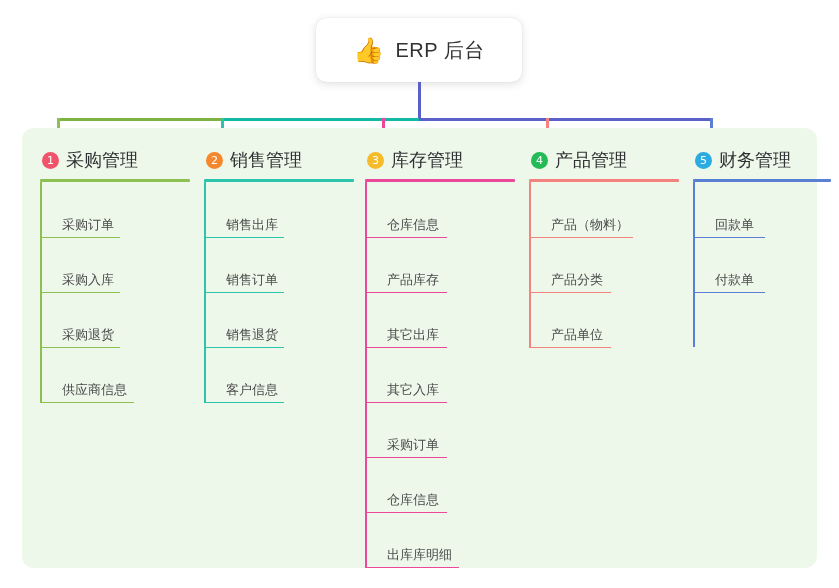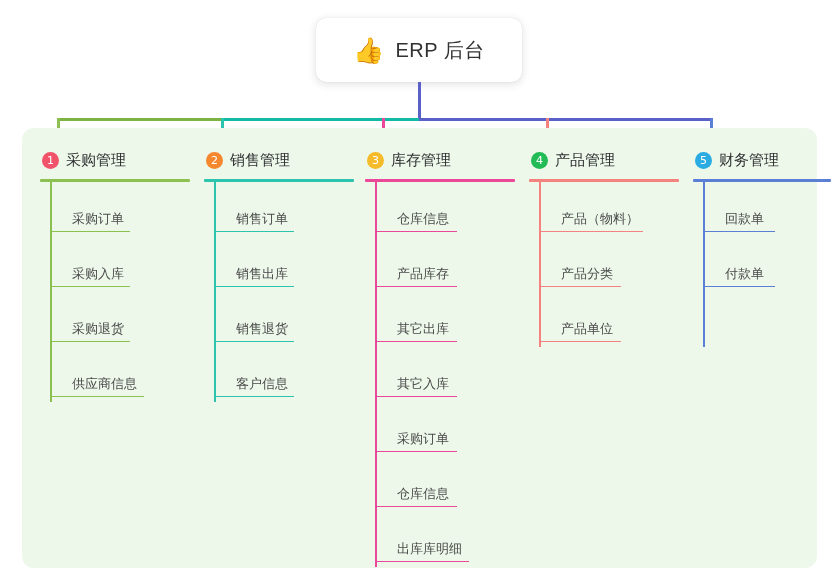--- a/index.html
+++ b/index.html
@@ -76,34 +76,34 @@
     height: 17px;
     border-radius: 50%;
     color: #ffffff;
     font-size: 11px;
     line-height: 17px;
     text-align: center;
     flex: 0 0 auto;
     font-family: "DejaVu Sans", sans-serif;
   }
   .col-title {
-    font-size: 15px;
+    font-size: 18px;
     color: #303133;
     white-space: nowrap;
   }
   .head-rule {
     height: 3px;
     margin-top: 5px;
     border-radius: 1px;
   }
 
   .items {
     position: relative;
-    margin-left: 10px;
-    padding-top: 0;
+    margin-left: 0;
+    padding-top: 6px;
   }
   .spine {
     position: absolute;
     left: 0;
     top: 0;
     width: 2px;
   }
   .item {
     position: relative;
     height: 55px;
@@ -173,25 +173,25 @@
     </div>
     <div class="column" style="left: 182px; top: 18px; width: 150px;">
       <div class="col-head">
         <span class="badge" style="background: rgb(245, 135, 46);">2</span>
         <span class="col-title">销售管理</span>
       </div>
       <div class="head-rule" style="background: rgb(44, 196, 172); width: 150px;"></div>
       <div class="items">
         <div class="spine" style="background: rgb(44, 196, 172); height: 220px;"></div>
         <div class="item">
+          <span class="item-label">销售出库</span>
+          <div class="item-rule" style="background: rgb(44, 196, 172); width: 80px;"></div>
+        </div>
+        <div class="item">
           <span class="item-label">销售订单</span>
-          <div class="item-rule" style="background: rgb(44, 196, 172); width: 80px;"></div>
-        </div>
-        <div class="item">
-          <span class="item-label">销售出库</span>
           <div class="item-rule" style="background: rgb(44, 196, 172); width: 80px;"></div>
         </div>
         <div class="item">
           <span class="item-label">销售退货</span>
           <div class="item-rule" style="background: rgb(44, 196, 172); width: 80px;"></div>
         </div>
         <div class="item">
           <span class="item-label">客户信息</span>
           <div class="item-rule" style="background: rgb(44, 196, 172); width: 80px;"></div>
         </div>

